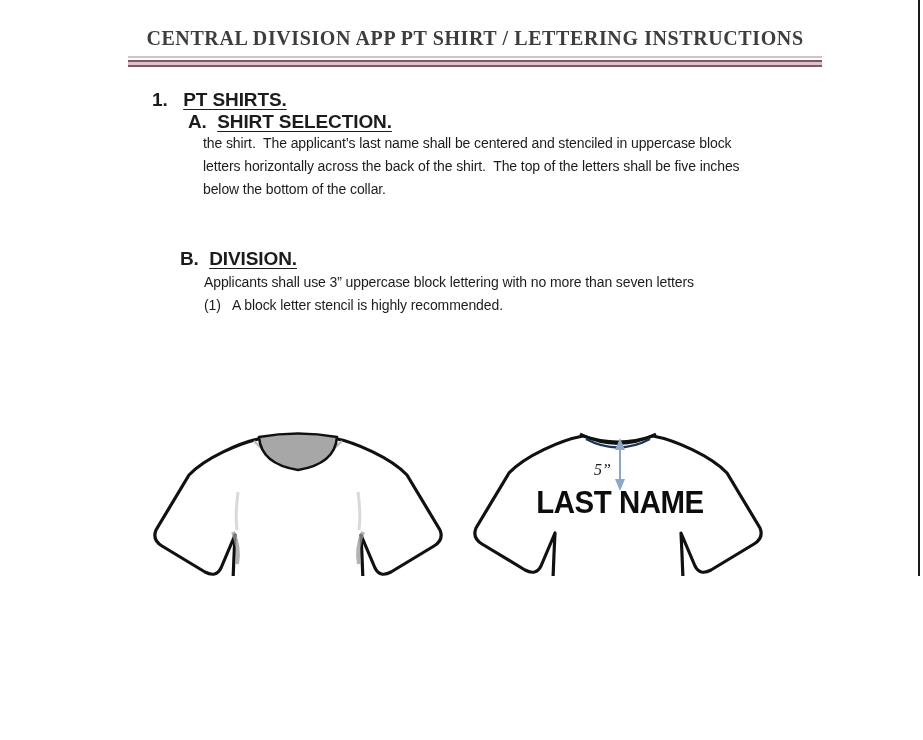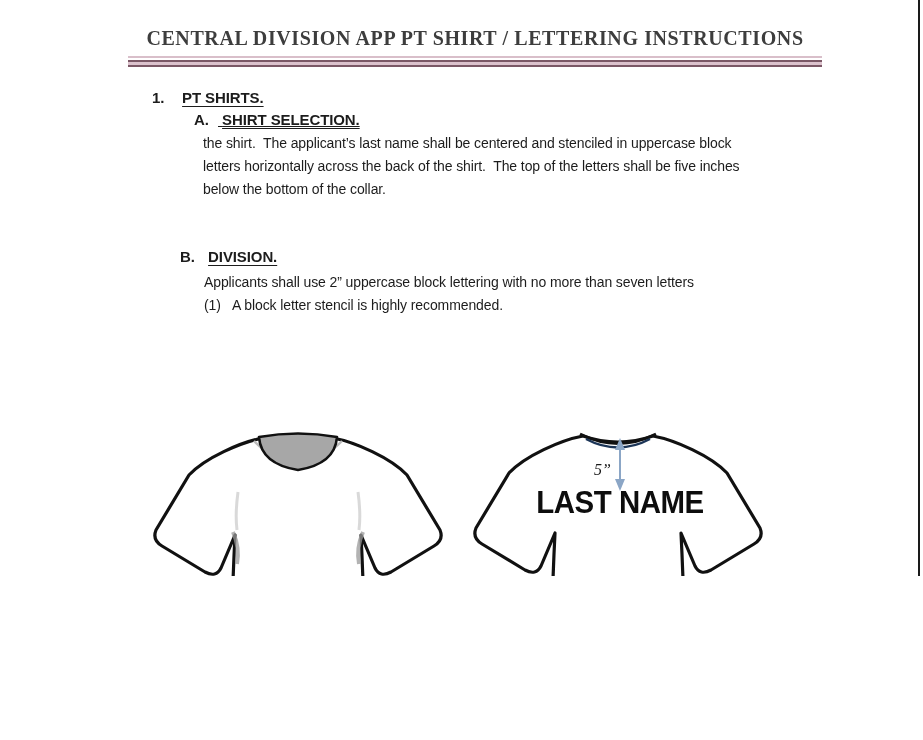--- a/index.html
+++ b/index.html
@@ -8,25 +8,25 @@
     font-family:"Liberation Sans",sans-serif;color:#1c1c1c;overflow:hidden;padding-left:16px;
   }
   .title{
     position:absolute;left:128px;top:27px;width:694px;text-align:center;
     font-family:"Liberation Serif",serif;font-weight:bold;font-size:20px;
     letter-spacing:0.6px;color:#3d3d3d;white-space:nowrap;
   }
   .divider{position:absolute;left:128px;top:56px;width:694px;}
   .div-thin{height:2px;background:#d9bfca;margin-bottom:2px;}
   .div-band{height:3px;background:#dcc2cd;border-top:2px solid #7b5866;border-bottom:2px solid #7b5866;}
-  .row{position:absolute;white-space:nowrap;font-size:15px;font-weight:bold;letter-spacing:-0.1px;}
+  .row{position:absolute;white-space:nowrap;font-size:19px;font-weight:bold;letter-spacing:-0.1px;}
   .row .num{display:inline-block;}
   .r1{left:152px;top:89px;}
   .r1 .num{min-width:26px;}
-  .rA{left:194px;top:111px;text-decoration:underline;}
+  .rA{left:188px;top:111px;}
   .rA .num{min-width:24px;}
   .rB{left:180px;top:248px;}
   .rB .num{min-width:24px;}
   .hd{text-decoration:underline;text-underline-offset:3px;}
   .para{position:absolute;left:203px;top:132px;font-size:14px;line-height:23px;letter-spacing:-0.1px;}
   .pline{white-space:pre;}
   .term{border-bottom:1.5px solid #000;text-decoration:underline wavy #4a7ebb 1px;text-underline-offset:4px;}
   .bbody{position:absolute;left:204px;top:271px;font-size:14px;line-height:23px;letter-spacing:-0.1px;}
   .li .linum{display:inline-block;min-width:28px;}
   .fig{position:absolute;}
@@ -61,21 +61,21 @@
     <div class="pline">letters horizontally across the back of the shirt.  The top of the letters shall be five inches</div>
     <div class="pline">below the bottom of the collar.</div>
   </div>
 
   <div class="row rB">
     <span class="num">B.</span>
     <span class="hd">DIVISION.</span>
   </div>
 
   <div class="bbody">
-    <div class="pline">Applicants shall use 2” uppercase block lettering with no more than seven letters</div>
+    <div class="pline">Applicants shall use 3” uppercase block lettering with no more than seven letters</div>
     <div class="li">
       <span class="linum">(1)</span><span>A block letter stencil is highly recommended.</span>
     </div>
   </div>
 
   <svg class="fig fig-front" width="320" height="318" viewBox="0 0 320 318" xmlns="http://www.w3.org/2000/svg">
     <path d="M 120,16 C 98,20 62,36 46,53 L 13,108 Q 9,118 19,124 L 62,150 Q 73,156 78,146 L 92,113 C 90,152 88,205 88,278 Q 88,300 112,302 L 198,302 Q 222,300 222,278 C 222,205 220,152 218,113 L 232,146 Q 237,156 248,150 L 291,124 Q 301,118 297,108 L 264,53 C 248,36 212,20 190,16 Q 155,27 120,16 Z" fill="#ffffff" stroke="#111111" stroke-width="3.2" stroke-linejoin="round"></path>
     <path d="M 111,19 Q 155,64 199,19" fill="none" stroke="#bcbcbc" stroke-width="2.4"></path>
     <path d="M 116,15 Q 155,8 194,15 Q 192,42 155,48 Q 118,42 116,15 Z" fill="#a7a7a7" stroke="#111111" stroke-width="2.6" stroke-linejoin="round"></path>
     <path d="M 90,110 Q 97,126 94,142" fill="none" stroke="#9a9a9a" stroke-width="4" opacity="0.75"></path>

